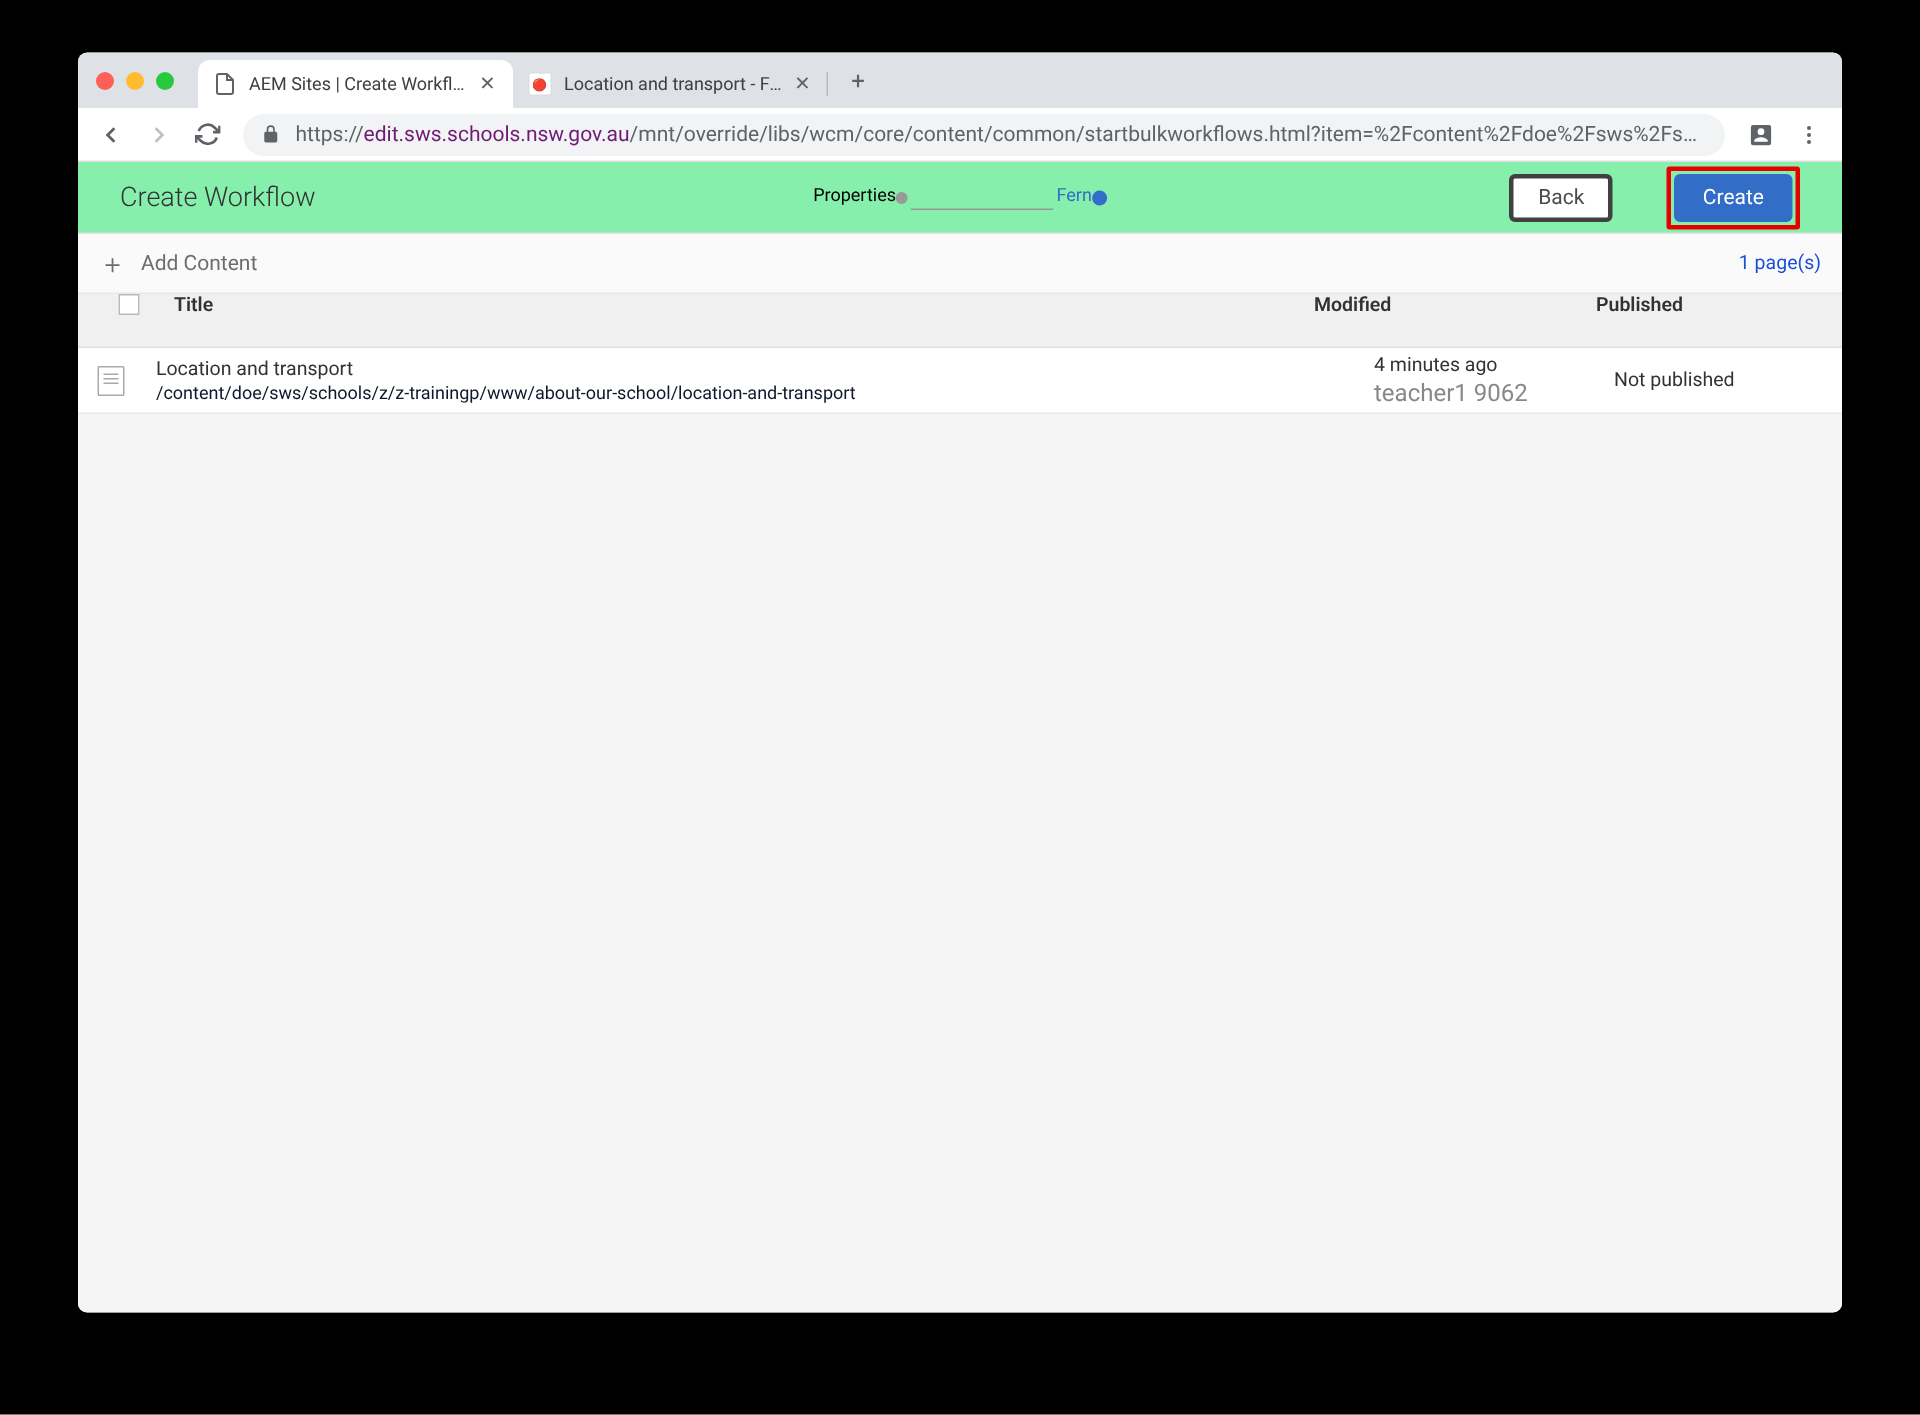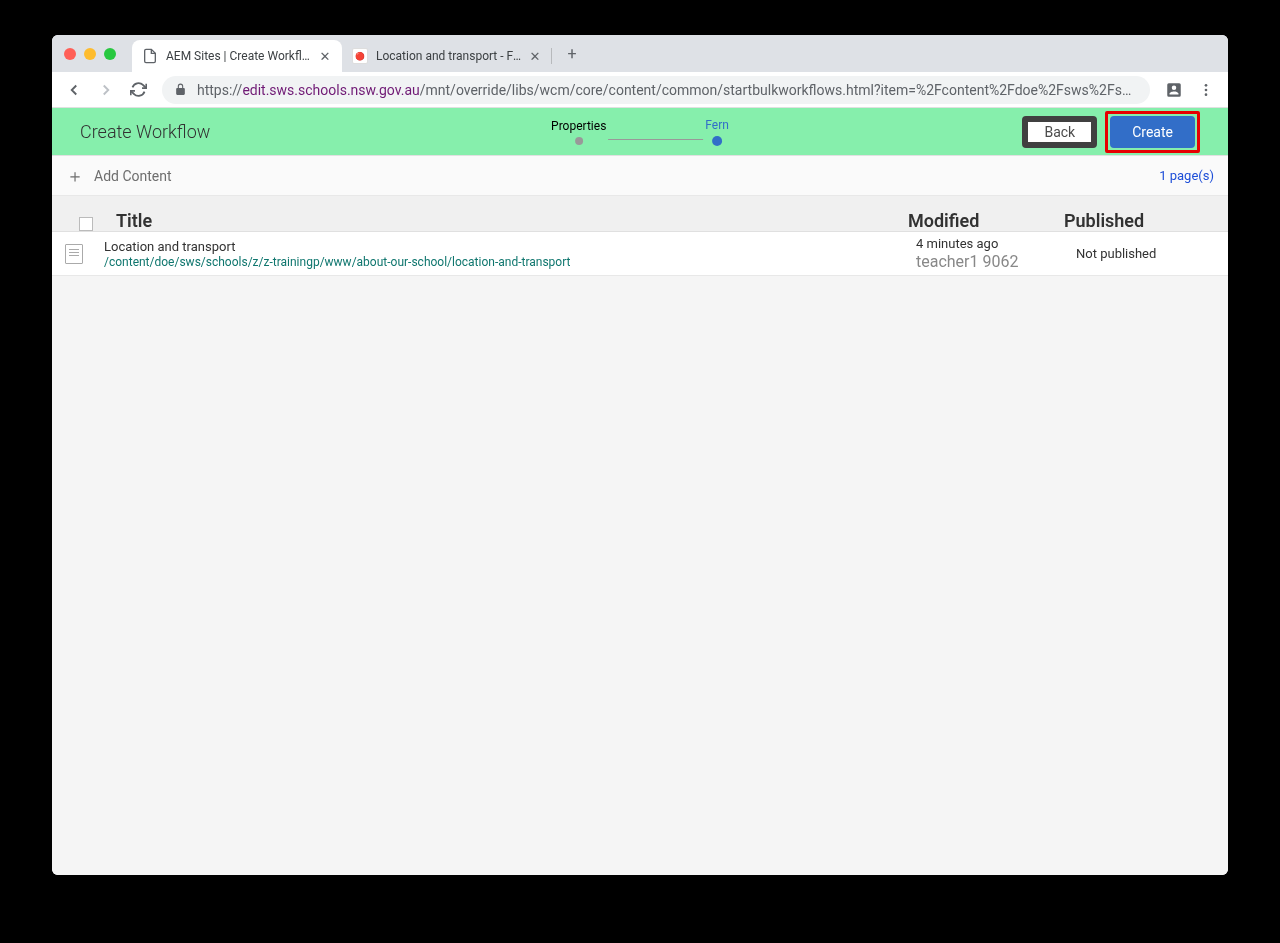--- a/index.html
+++ b/index.html
@@ -29,53 +29,53 @@
     .url-bar { flex: 1; height: 28px; background: #f1f3f4; border-radius: 14px; display: flex; align-items: center; padding: 0 12px; font-size: 14px; color: #5f6368; margin: 0 6px; overflow: hidden; }
     .url-text { white-space: nowrap; overflow: hidden; text-overflow: ellipsis; }
     .url-bold { color: #701a75; }
     .lock-icon { margin-right: 10px; flex-shrink: 0; }
     
     
     .app-header { height: 48px; border-bottom: 1px solid #e1e1e1; display: flex; align-items: center; padding: 0 28px; background: #86efac; }
     .page-title { font-size: 18px; font-weight: 300; color: #323232; }
     
     .wizard-steps { position: absolute; left: 50%; transform: translateX(-50%); display: flex; align-items: center; gap: 0; }
-    .step { display: flex; flex-direction: column; align-items: center; font-size: 12px; position: relative; }
+    .step { display: flex; flex-direction: row; align-items: center; font-size: 12px; position: relative; }
     .step-label { margin-bottom: 4px; }
     .step-dot { width: 8px; height: 8px; border-radius: 50%; background: #999; }
     .step.active .step-label { color: #326ec8; }
     .step.active .step-dot { background: #326ec8; width: 10px; height: 10px; }
     .step-line { width: 95px; height: 1px; background: #999; margin: 0 2px; position: relative; top: 8px; }
     
     .header-actions { margin-left: auto; display: flex; gap: 8px; align-items: center; }
-    .btn { height: 32px; padding: 0 16px; border-radius: 4px; font-size: 14px; cursor: pointer; display: flex; align-items: center; border: 6px solid #404040; background: #fff; color: #4b4b4b; }
+    .btn { height: 32px; padding: 0 16px; border-radius: 4px; font-size: 14px; cursor: pointer; display: flex; align-items: center; border: 3px solid #404040; background: #fff; color: #4b4b4b; }
     .btn-primary { background: #326ec8; border-color: #326ec8; color: #fff; }
-    .highlight-box { border: 3px solid #e60000; padding: 2px; border-radius: 2px; }
+    .highlight-box { border: 3px solid #e60000; padding: 2px; border-radius: 2px; margin-left: 28px; }
     
     
     .toolbar { height: 40px; background: #fafafa; border-bottom: 1px solid #e8e8e8; display: flex; align-items: center; padding: 0 14px; }
     .add-content { display: flex; align-items: center; gap: 10px; color: #6e6e6e; font-size: 14px; cursor: pointer; }
     .plus-icon { font-size: 18px; font-weight: 300; }
     .page-count { margin-left: auto; font-size: 13px; color: #1d4ed8; }
     
     
-    .table-header { height: 36px; background: #f0f0f0; border-bottom: 1px solid #e0e0e0; display: flex; align-items: flex-end; padding: 0 14px; font-size: 18px; font-weight: 600; color: #323232; }
+    .table-header { height: 36px; background: #f0f0f0; border-bottom: 1px solid #e0e0e0; display: flex; align-items: flex-start; padding: 0 14px; font-size: 13px; font-weight: 600; color: #323232; }
     .col-check { width: 40px; display: flex; justify-content: center; }
     .col-title { flex: 1; padding-left: 10px; }
-    .col-modified { width: 156px; }
+    .col-modified { width: 188px; }
     .col-published { width: 150px; }
     .checkbox { width: 14px; height: 14px; border: 1px solid #bbb; background: #fff; }
     
     .table-row { height: 44px; border-bottom: 1px solid #e8e8e8; display: flex; align-items: center; padding: 0 2px; font-size: 13px; color: #323232; background: #fff; }
     .row-icon { width: 40px; display: flex; justify-content: center; }
     .page-icon { width: 18px; height: 20px; border: 1.5px solid #aaa; border-radius: 1px; position: relative; }
     .page-icon::before { content:''; position:absolute; left:3px; top:4px; width:10px; height:1px; background:#aaa; box-shadow: 0 3px 0 #aaa, 0 6px 0 #aaa; }
     .row-title { flex: 1; padding-left: 10px; }
     .row-title .t1 { color: #323232; }
-    .row-title .t2 { color: #0f766e; font-size: 12px; margin-top: 1px; }
+    .row-title .t2 { color: #0f172a; font-size: 12px; margin-top: 1px; }
     .row-modified { width: 160px; margin-left: 34px; }
     .row-modified .t2 { color: #888; font-size: 16px; margin-top: 1px; }
     .row-published { width: 150px; }
     
     .content-area { background: #f5f5f5; height: calc(100% - 73px); }
   </style>
 </head>
 <body>
 
 <div class="browser-window">

